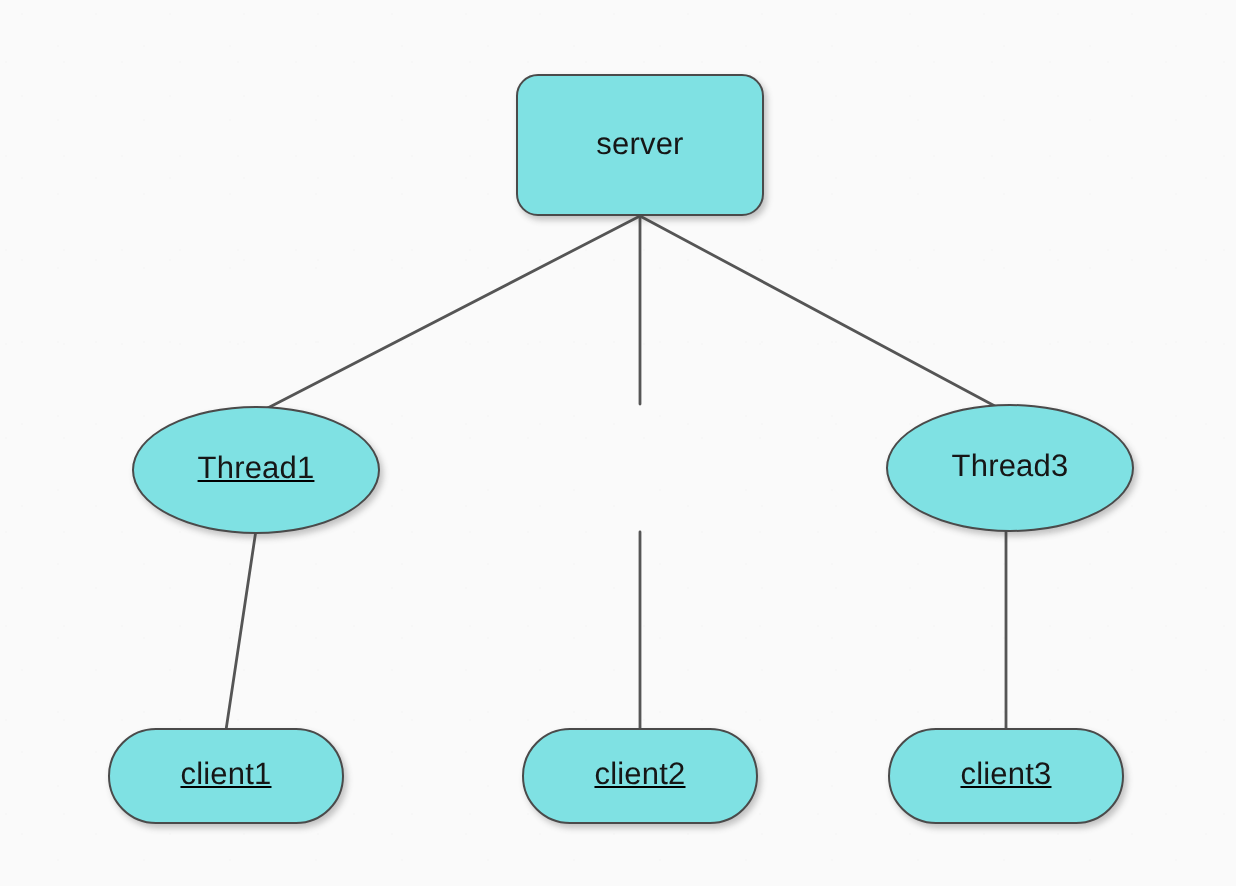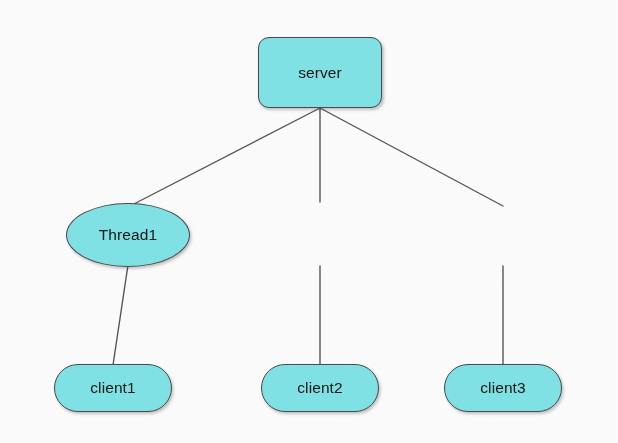--- a/index.html
+++ b/index.html
@@ -54,20 +54,21 @@
     user-select: none;
   }
   .node-server {
     border-radius: 11px;
   }
   .node-thread {
     border-radius: 50%;
   }
   .node-client {
     border-radius: 26px;
+    text-decoration: underline;
   }
 </style>
 </head>
 <body>
 
 <div id="diagram-canvas">
 
   <svg id="edge-layer" viewBox="0 0 618 443" width="618" height="443" xmlns="http://www.w3.org/2000/svg">
     <g stroke="#555555" stroke-width="1.4" stroke-linecap="round" fill="none">
       <line x1="320" y1="108" x2="130" y2="206"></line>
@@ -76,25 +77,28 @@
       <line x1="128" y1="265" x2="113" y2="365"></line>
       <line x1="320" y1="266" x2="320" y2="365"></line>
       <line x1="503" y1="266" x2="503" y2="365"></line>
     </g>
   </svg>
 
   <div class="node node-server" style="left:258px; top:37px; width:124px; height:71px;">
     <span class="node-label">server</span>
   </div>
 
-  <div class="node node-thread" style="left:66px; top:203px; width:124px; height:64px;">
+  <div class="node node-thread" style="left:66px; top:203px; width:124px; height:64px;text-decoration:underline;">
     <span class="node-label">Thread1</span>
   </div>
 
 
+  <div class="node node-thread" style="left:443px; top:202px; width:124px; height:64px;">
+    <span class="node-label">Thread3</span>
+  </div>
 
   <div class="node node-client" style="left:54px; top:364px; width:118px; height:48px;">
     <span class="node-label">client1</span>
   </div>
 
   <div class="node node-client" style="left:261px; top:364px; width:118px; height:48px;text-align:right;">
     <span class="node-label">client2</span>
   </div>
 
   <div class="node node-client" style="left:444px; top:364px; width:118px; height:48px;align-items:center;">

